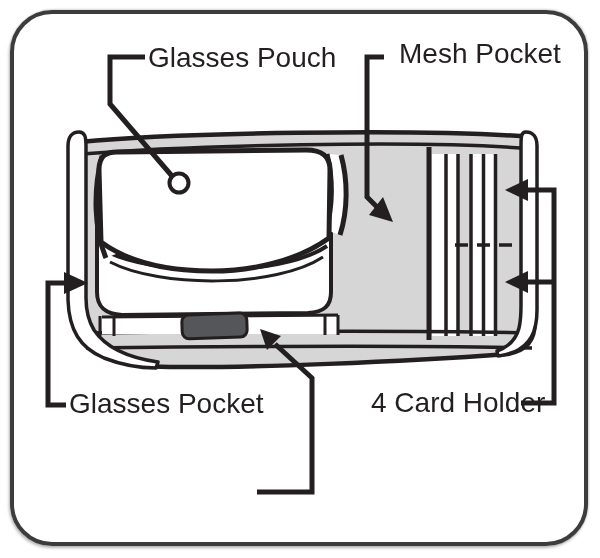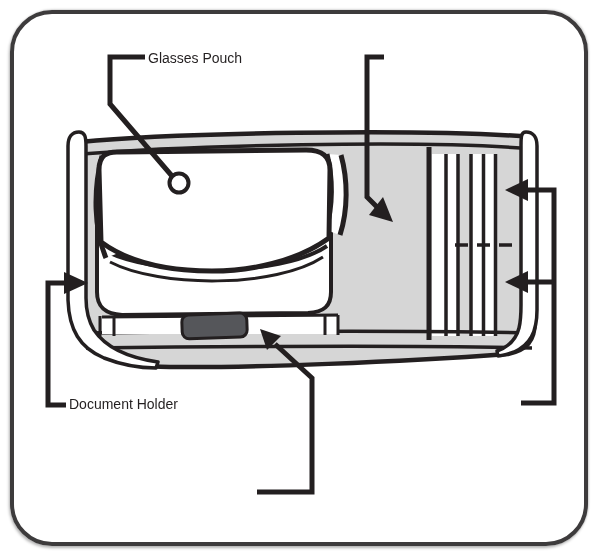--- a/index.html
+++ b/index.html
@@ -2,21 +2,21 @@
 <html><head>
 <meta charset="utf-8">
 <style>
   html,body{margin:0;padding:0;background:#ffffff;}
   .stage{position:relative;width:600px;height:558px;background:#fff;overflow:hidden;
          font-family:"Liberation Sans", sans-serif;}
   .frame{position:absolute;left:10px;top:10px;width:570px;height:528px;
          border:4px solid #3d3b3c;border-radius:42px;
          box-shadow:-1px 2px 3px rgba(0,0,0,.30), 1px -1px 2px rgba(0,0,0,.15);}
   .art{position:absolute;left:0;top:0;width:600px;height:558px;}
-  .lbl{position:absolute;color:#231f20;font-size:14px;line-height:26px;white-space:nowrap;
+  .lbl{position:absolute;color:#231f20;font-size:28px;line-height:26px;white-space:nowrap;
        letter-spacing:0px;}
   #lbl-glasses{left:148px;top:45px;}
   #lbl-mesh{left:399px;top:41px;}
   #lbl-document{left:69px;top:391px;}
   #lbl-card{left:371px;top:390px;}
   #lbl-pen{left:118px;top:478px;}
   svg .ln{stroke:#231f20;fill:none;}
   svg .fillblk{fill:#231f20;stroke:none;}
 </style>
 </head>
@@ -104,14 +104,16 @@
       <polygon class="fillblk" points="88,283 64,272 64,294"></polygon>
     </g>
 
     <g>
       <path class="ln" d="M 257 492 L 312 492 L 312 378 L 275 344" stroke-width="5"></path>
       <polygon class="fillblk" points="260,329 281,336 267,350"></polygon>
     </g>
   </svg>
 
   <div class="lbl" id="lbl-glasses">Glasses Pouch</div>
-  <div class="lbl" id="lbl-document">Document Holder</div>
+  <div class="lbl" id="lbl-mesh">Mesh Pocket</div>
+  <div class="lbl" id="lbl-document">Glasses Pocket</div>
+  <div class="lbl" id="lbl-card">4 Card Holder</div>
 </div>
 
 </body></html>

